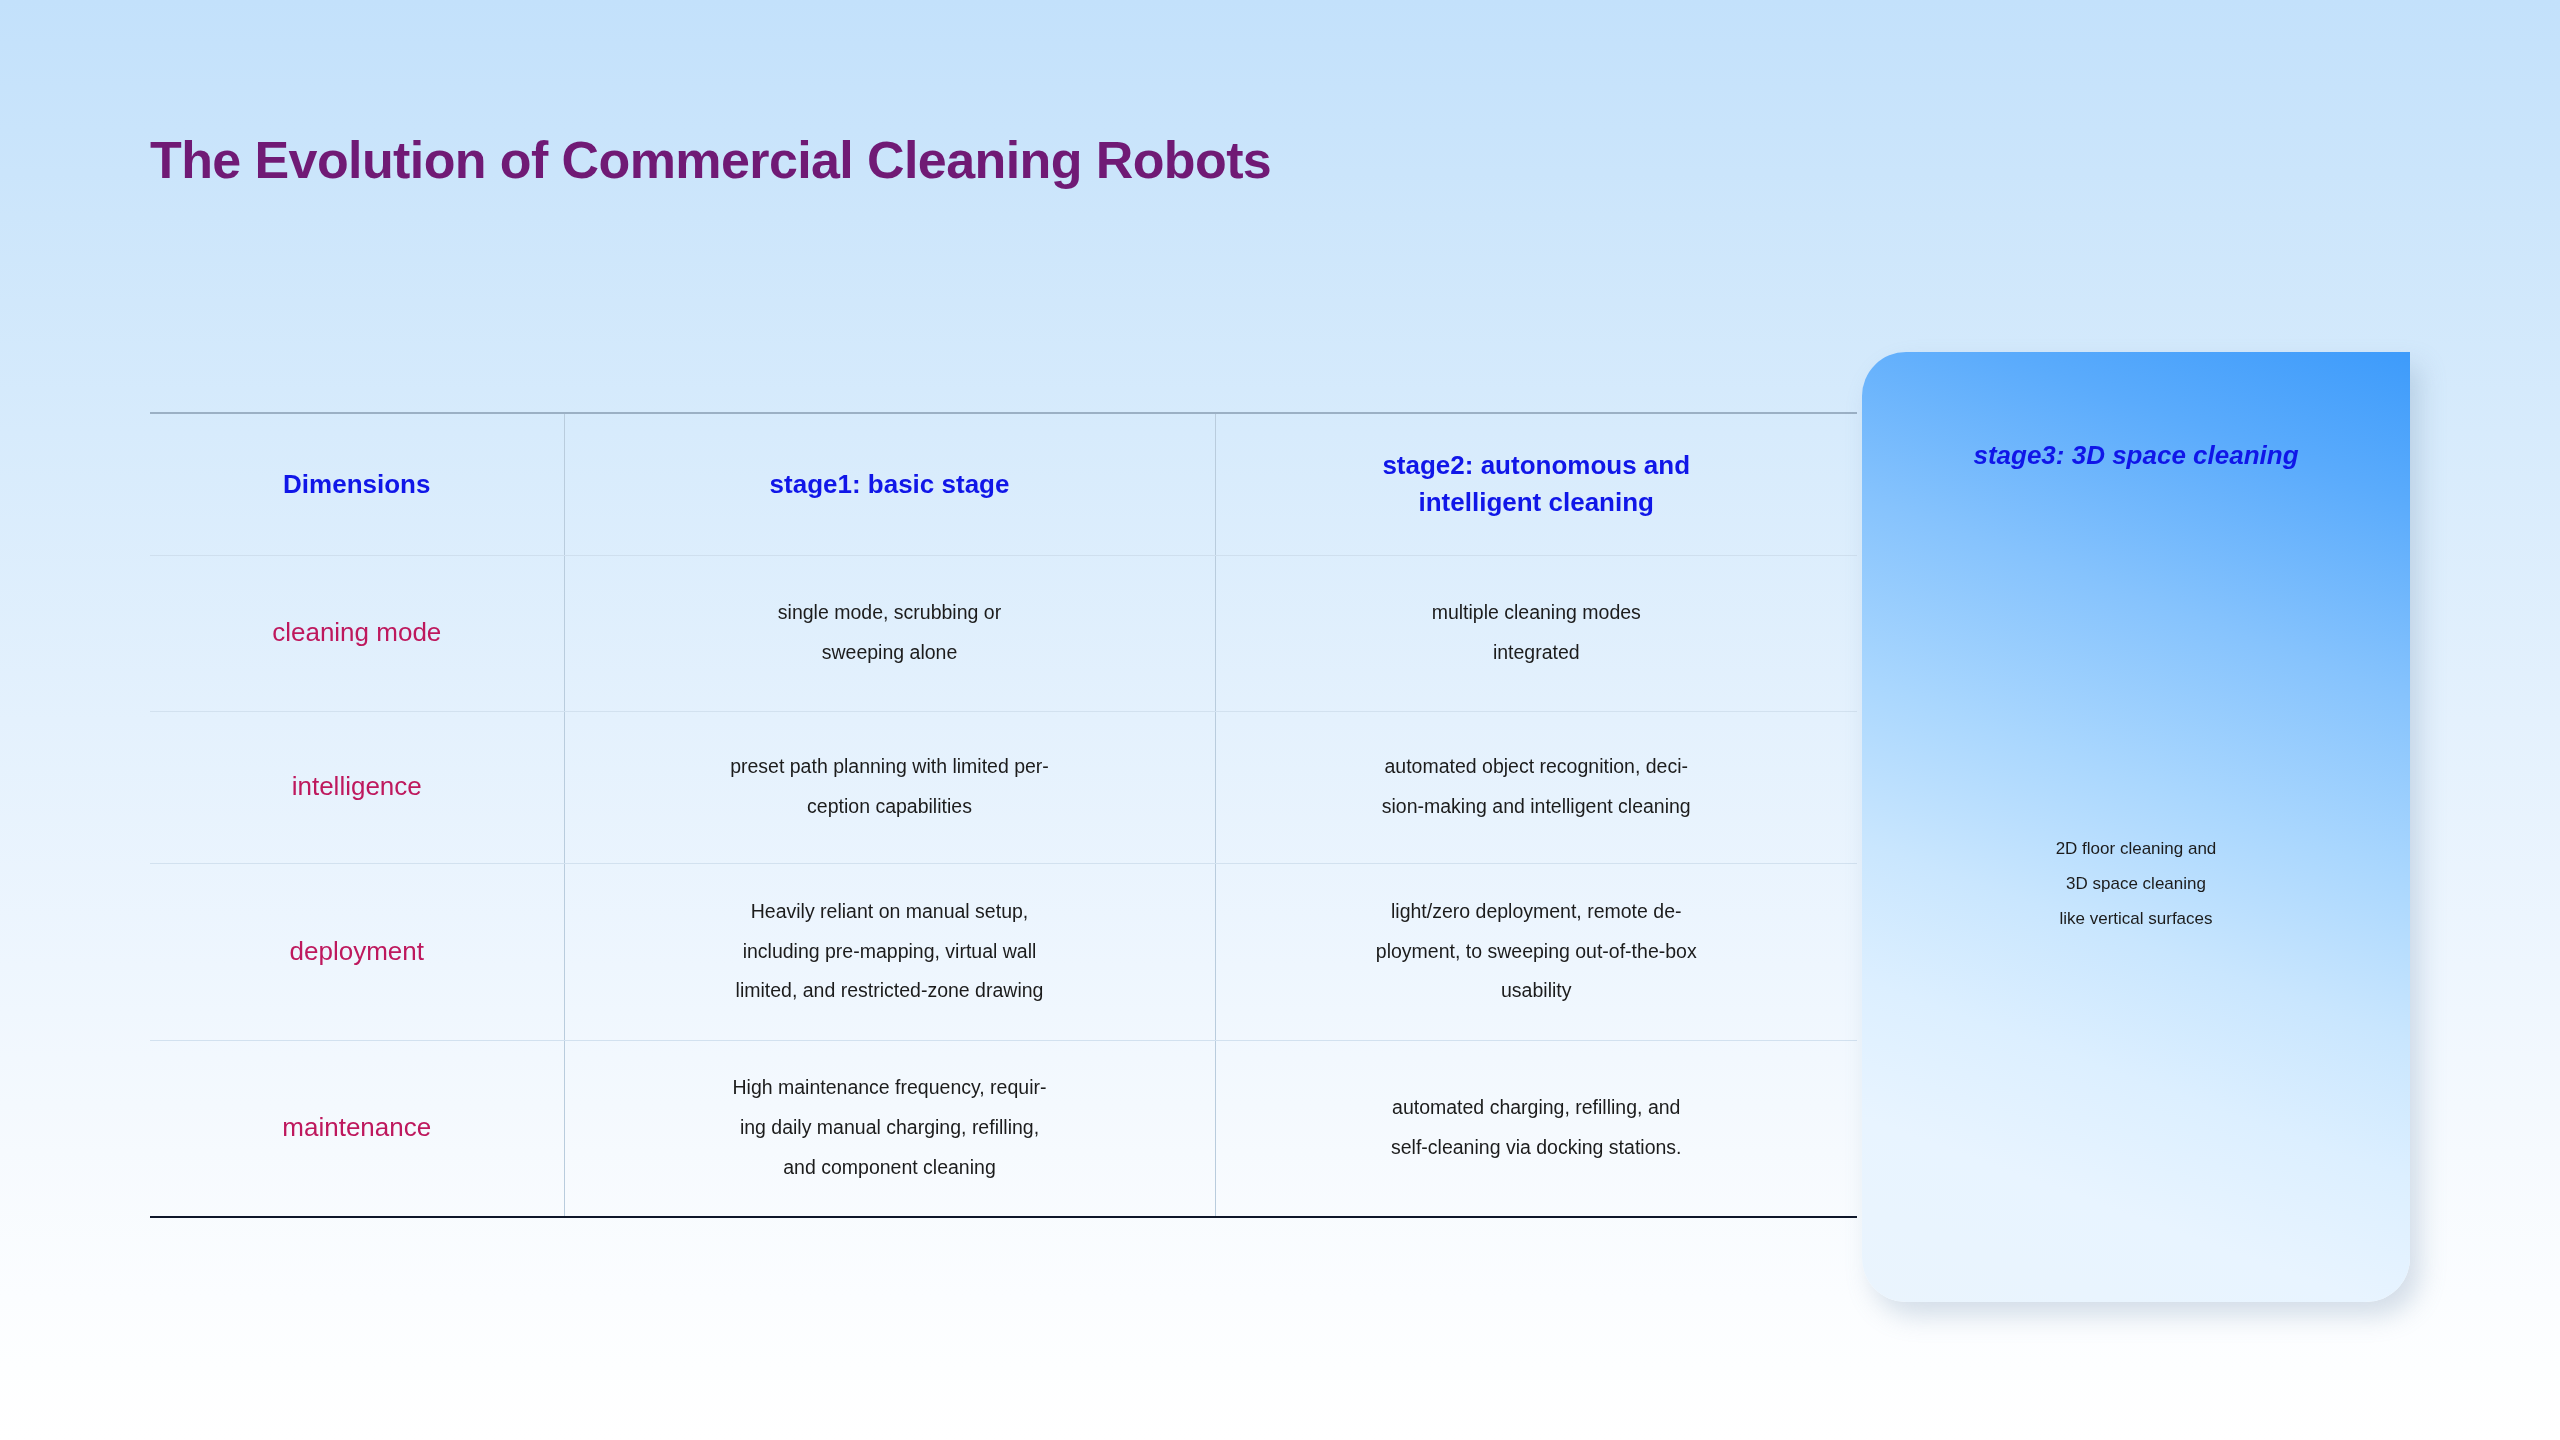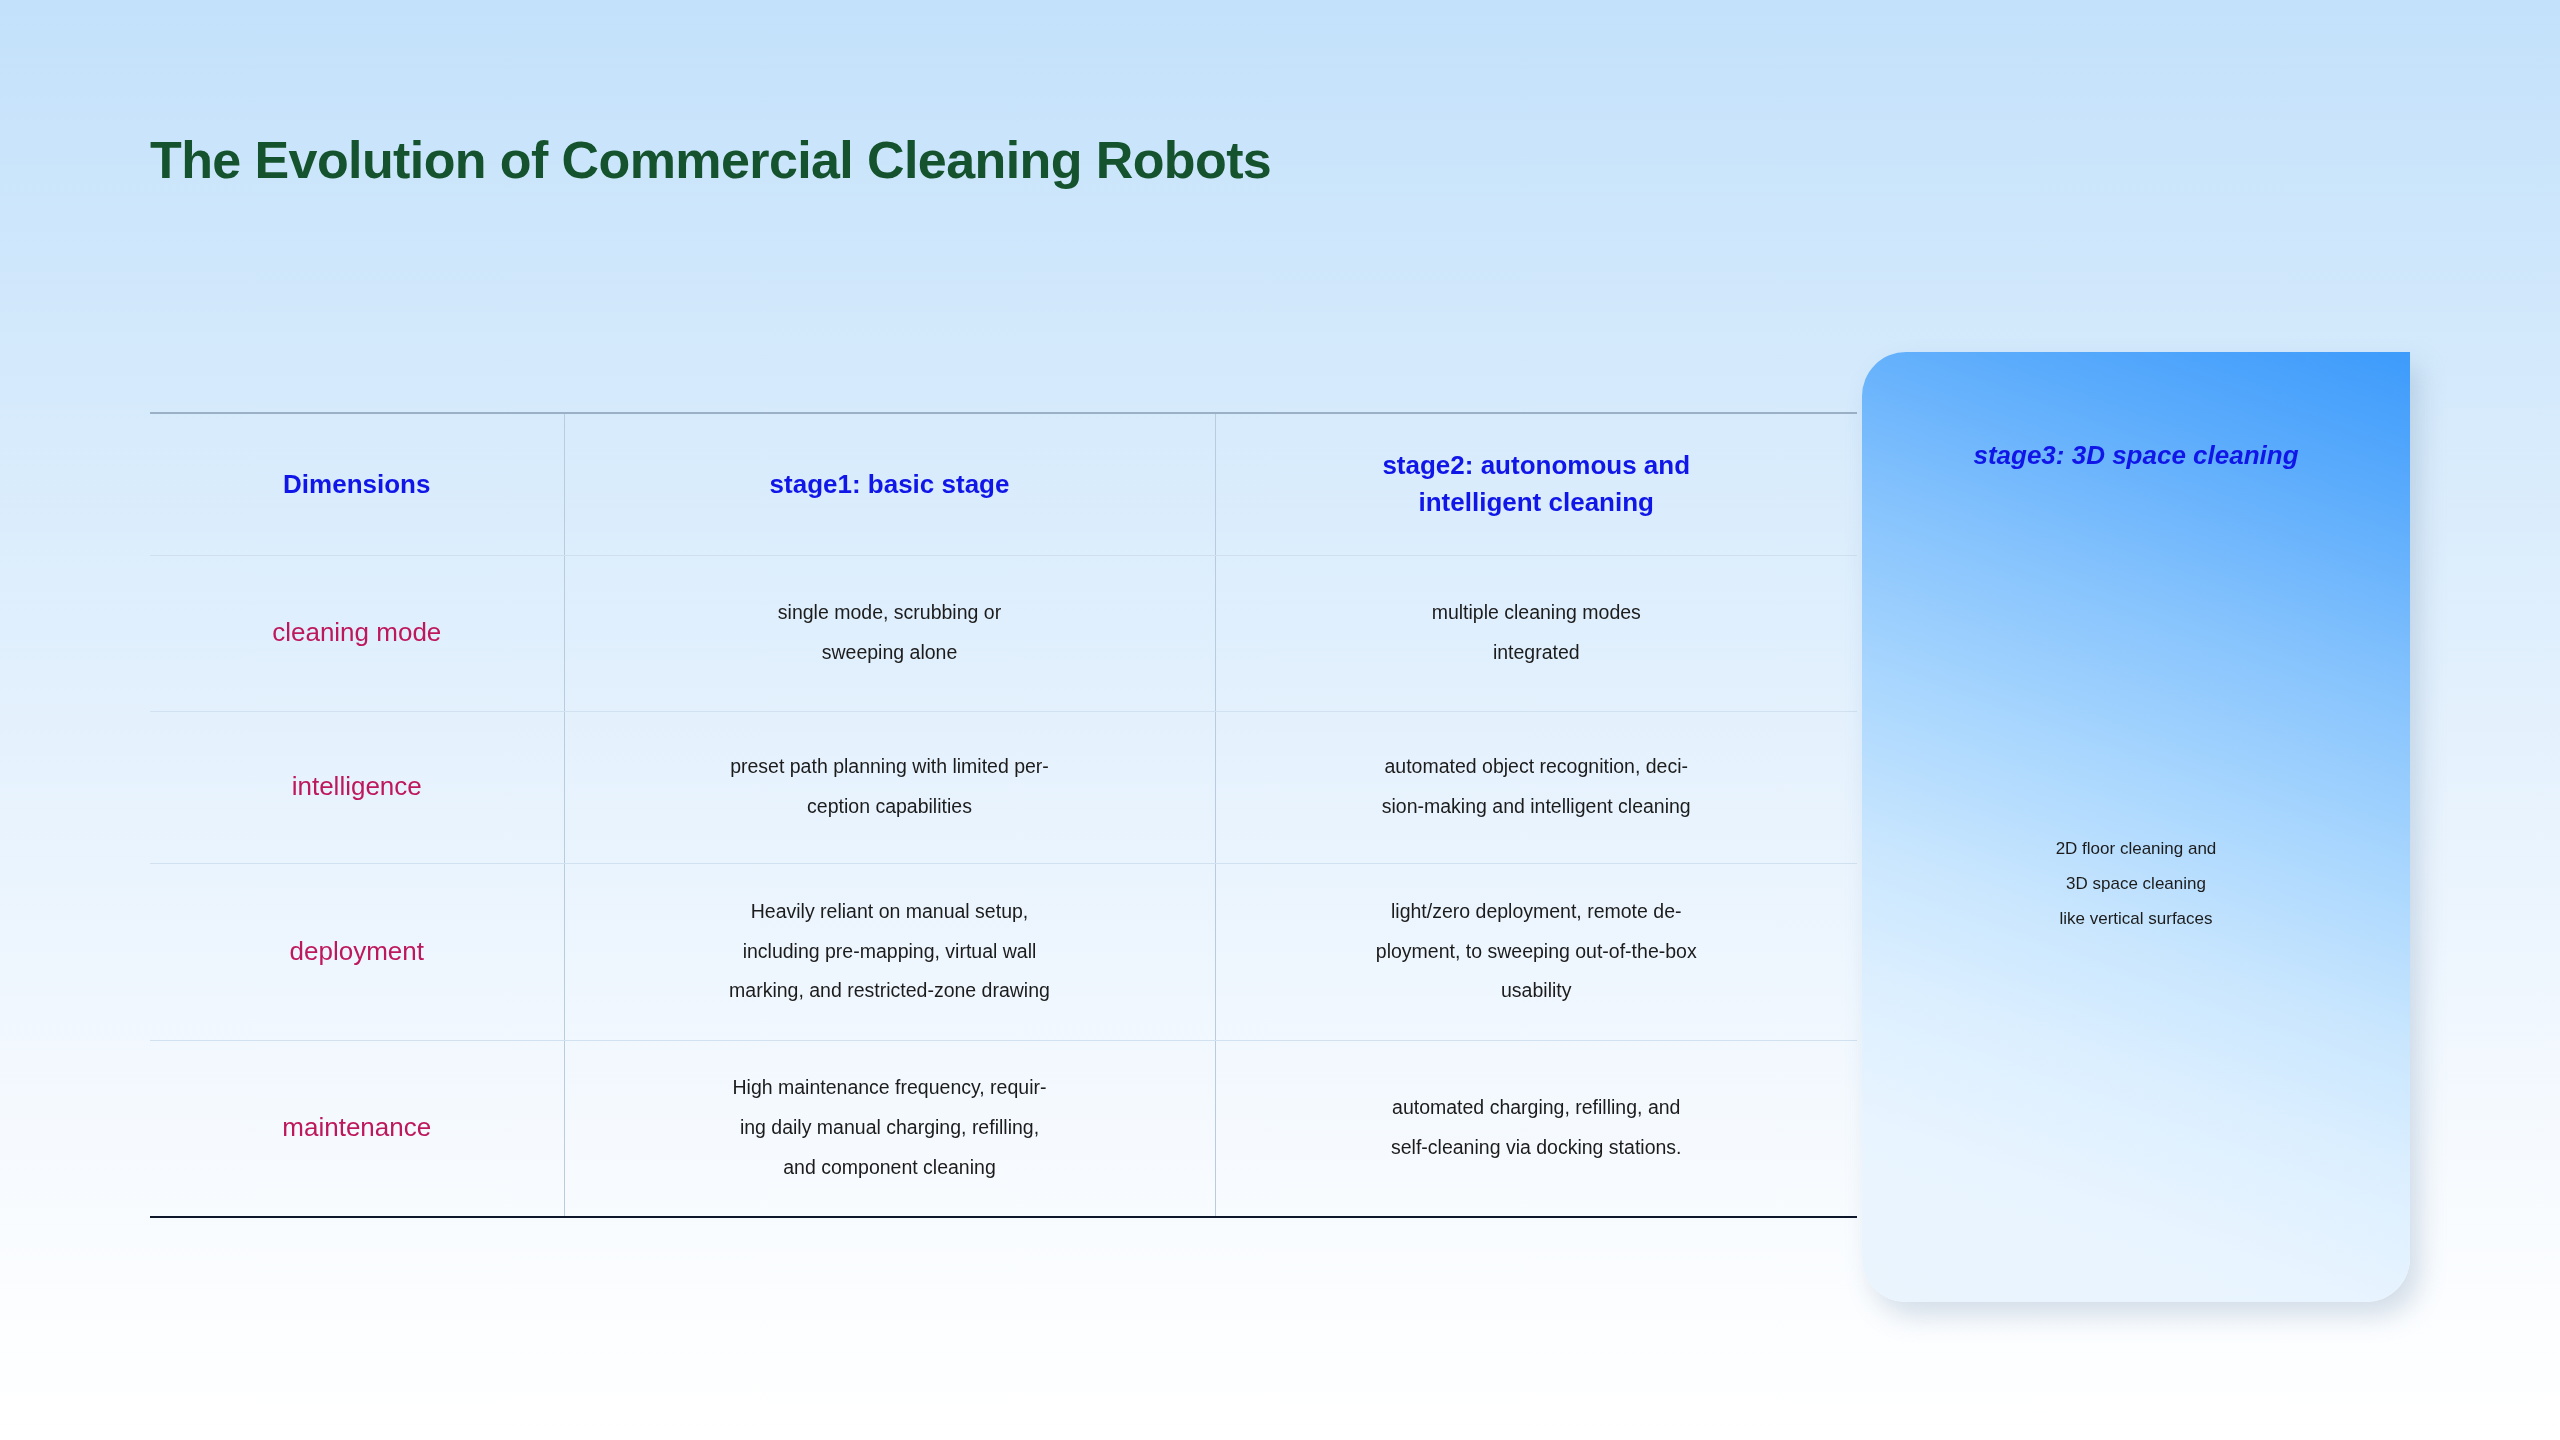--- a/index.html
+++ b/index.html
@@ -29,21 +29,21 @@
     inset: 0;
   }
 
   
   .title {
     position: absolute;
     left: 150px;
     top: 130px;
     font-size: 52px;
     font-weight: bold;
-    color: #14532d;
+    color: #701a75;
     letter-spacing: -0.6px;
     white-space: nowrap;
   }
 
   
   .table-wrap {
     position: absolute;
     left: 150px;
     top: 371px;
     width: 1707px;
@@ -205,21 +205,21 @@
             <span class="cell-line">automated object recognition, deci-</span>
             <span class="cell-line">sion-making and intelligent cleaning</span>
           </td>
         </tr>
 
         <tr class="row-dep">
           <td class="dim-cell">deployment</td>
           <td class="sep-left">
             <span class="cell-line">Heavily reliant on manual setup,</span>
             <span class="cell-line">including pre-mapping, virtual wall</span>
-            <span class="cell-line">marking, and restricted-zone drawing</span>
+            <span class="cell-line">limited, and restricted-zone drawing</span>
           </td>
           <td class="sep-left">
             <span class="cell-line">light/zero deployment, remote de-</span>
             <span class="cell-line">ployment, to sweeping out-of-the-box</span>
             <span class="cell-line">usability</span>
           </td>
         </tr>
 
         <tr class="row-mnt">
           <td class="dim-cell">maintenance</td>

